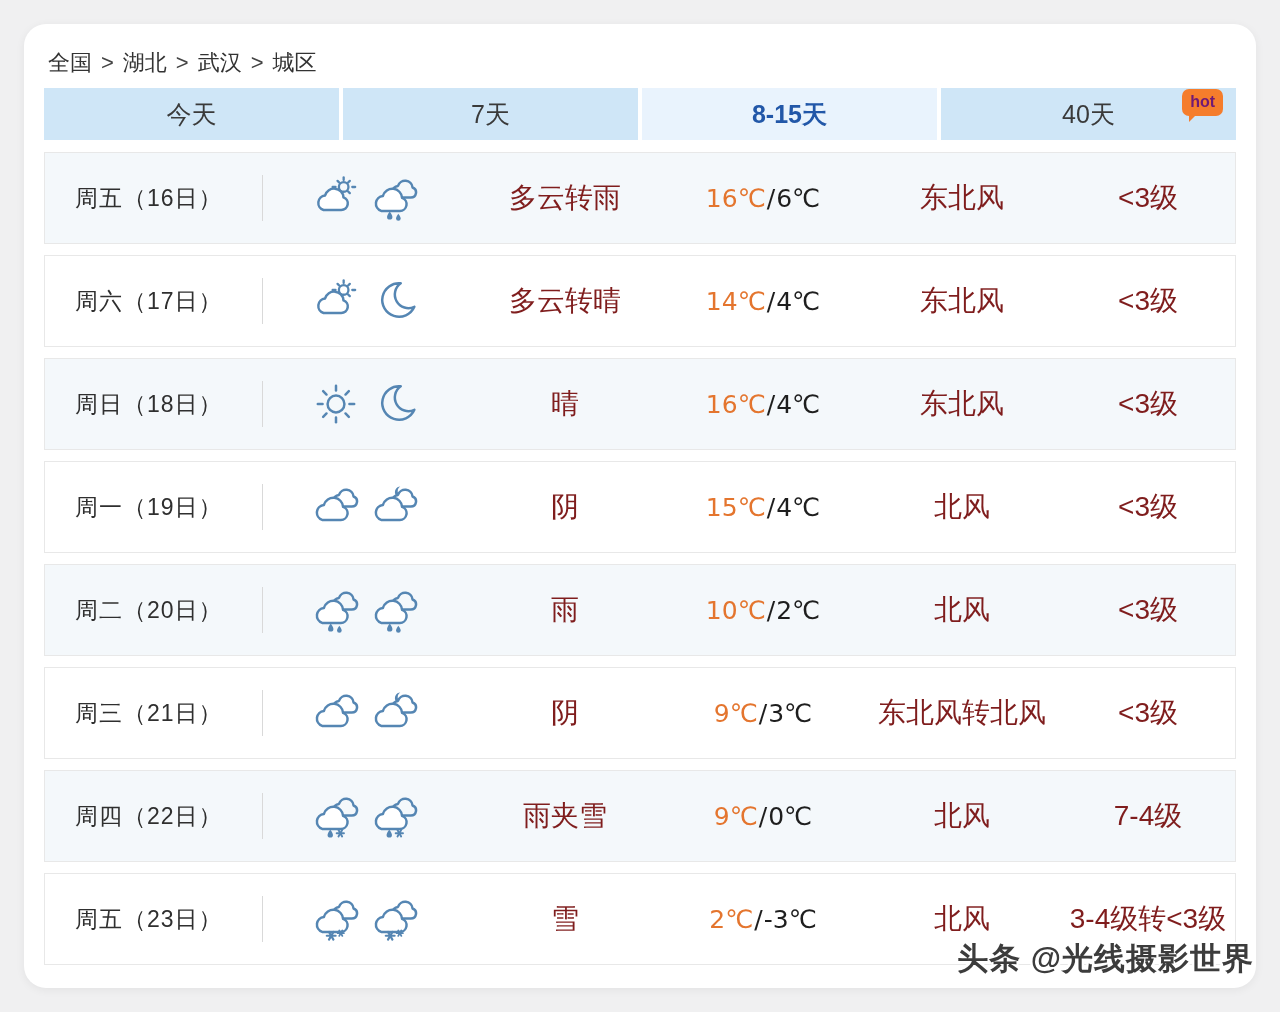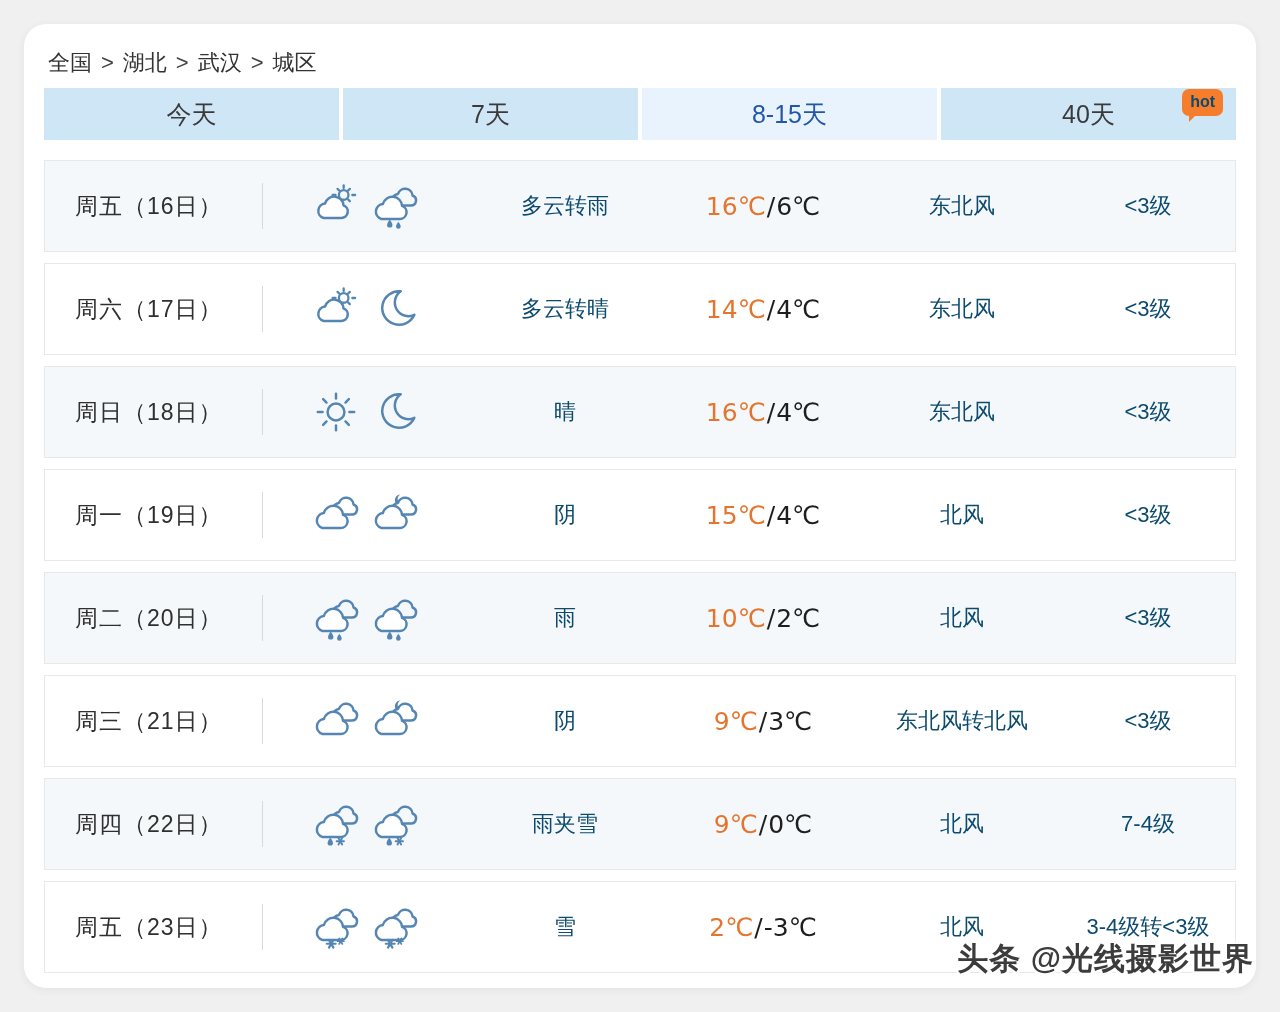--- a/index.html
+++ b/index.html
@@ -17,29 +17,29 @@
     padding:14px 20px 23px 20px;
   }
   
   .topbar { height:50px; display:flex; align-items:center; justify-content:space-between; padding:0 4px; }
   .breadcrumb { font-size:22px; color:#333; }
   .bc-item { cursor:pointer; }
   .bc-sep { color:#444; padding:0 9px; }
   .meta { font-size:20px; color:#555; display:flex; align-items:center; }
   .meta-sep { width:1px; height:20px; background:#ccc; margin:0 12px; display:inline-block; }
   
-  .tabs { display:flex; gap:4px; height:52px; margin-bottom:20px; }
+  .tabs { display:flex; gap:4px; height:52px; margin-bottom:12px; }
   .tab {
     flex:1; background:var(--tab-bg); display:flex; align-items:center; justify-content:center;
     font-size:25px; color:#3a3a3a; cursor:pointer; position:relative;
   }
-  .tab.active { background:var(--tab-active-bg); color:var(--tab-active-text); font-weight:normal; }
+  .tab.active { background:var(--tab-active-bg); color:var(--tab-active-text); font-weight:bold; }
   .hot-badge {
     position:absolute; top:1px; right:13px;
-    background:var(--badge-orange); color:#0c4a6e;
+    background:var(--badge-orange); color:#701a75;
     font-size:16px; font-weight:bold; line-height:1;
     padding:5px 8px 6px 8px; border-radius:7px;
   }
   .hot-badge::after {
     content:""; position:absolute; left:7px; bottom:-6px;
     border:5px solid transparent; border-top-color:var(--badge-orange); border-left-color:var(--badge-orange);
   }
   
   .row {
     height:92px; margin-bottom:11px; border:1px solid #e8e8e8; background:#fff;
@@ -47,21 +47,21 @@
     align-items:center;
   }
   .row:last-child { margin-bottom:0; }
   .row.alt { background:var(--row-alt-bg); }
   .c-day { position:relative; height:100%; display:flex; align-items:center; padding-left:30px;
            font-size:23px; color:#2f2f2f; letter-spacing:1px; }
   .c-day::after { content:""; position:absolute; right:0; top:50%; transform:translateY(-50%);
                   width:1px; height:46px; background:#d9d9d9; }
   .c-icons { display:flex; align-items:center; justify-content:center; gap:13px; }
   .wicon { width:46px; height:46px; color:var(--icon-blue); display:block; }
-  .c-weather, .c-wind, .c-scale { text-align:center; font-size:22px; color:#0c4a6e; }
+  .c-weather, .c-wind, .c-scale { text-align:center; font-size:28px; color:#7f1d1d; }
   .c-temp { text-align:center; font-size:25px; font-family:"DejaVu Sans","Liberation Sans",sans-serif; }
   .c-temp .hi { color:var(--temp-high); }
   .c-temp .slash { color:#1e1e1e; padding:0 1px; }
   .c-temp .lo { color:#1e1e1e; }
   
   .watermark {
     position:absolute; right:26px; top:938px; z-index:5;
     font-size:31px; font-weight:bold; color:#3c3c3c; letter-spacing:1px;
     text-shadow:-2px -2px 0 #fff, 2px -2px 0 #fff, -2px 2px 0 #fff, 2px 2px 0 #fff,
                  0 -2px 0 #fff, 0 2px 0 #fff, -2px 0 0 #fff, 2px 0 0 #fff;

